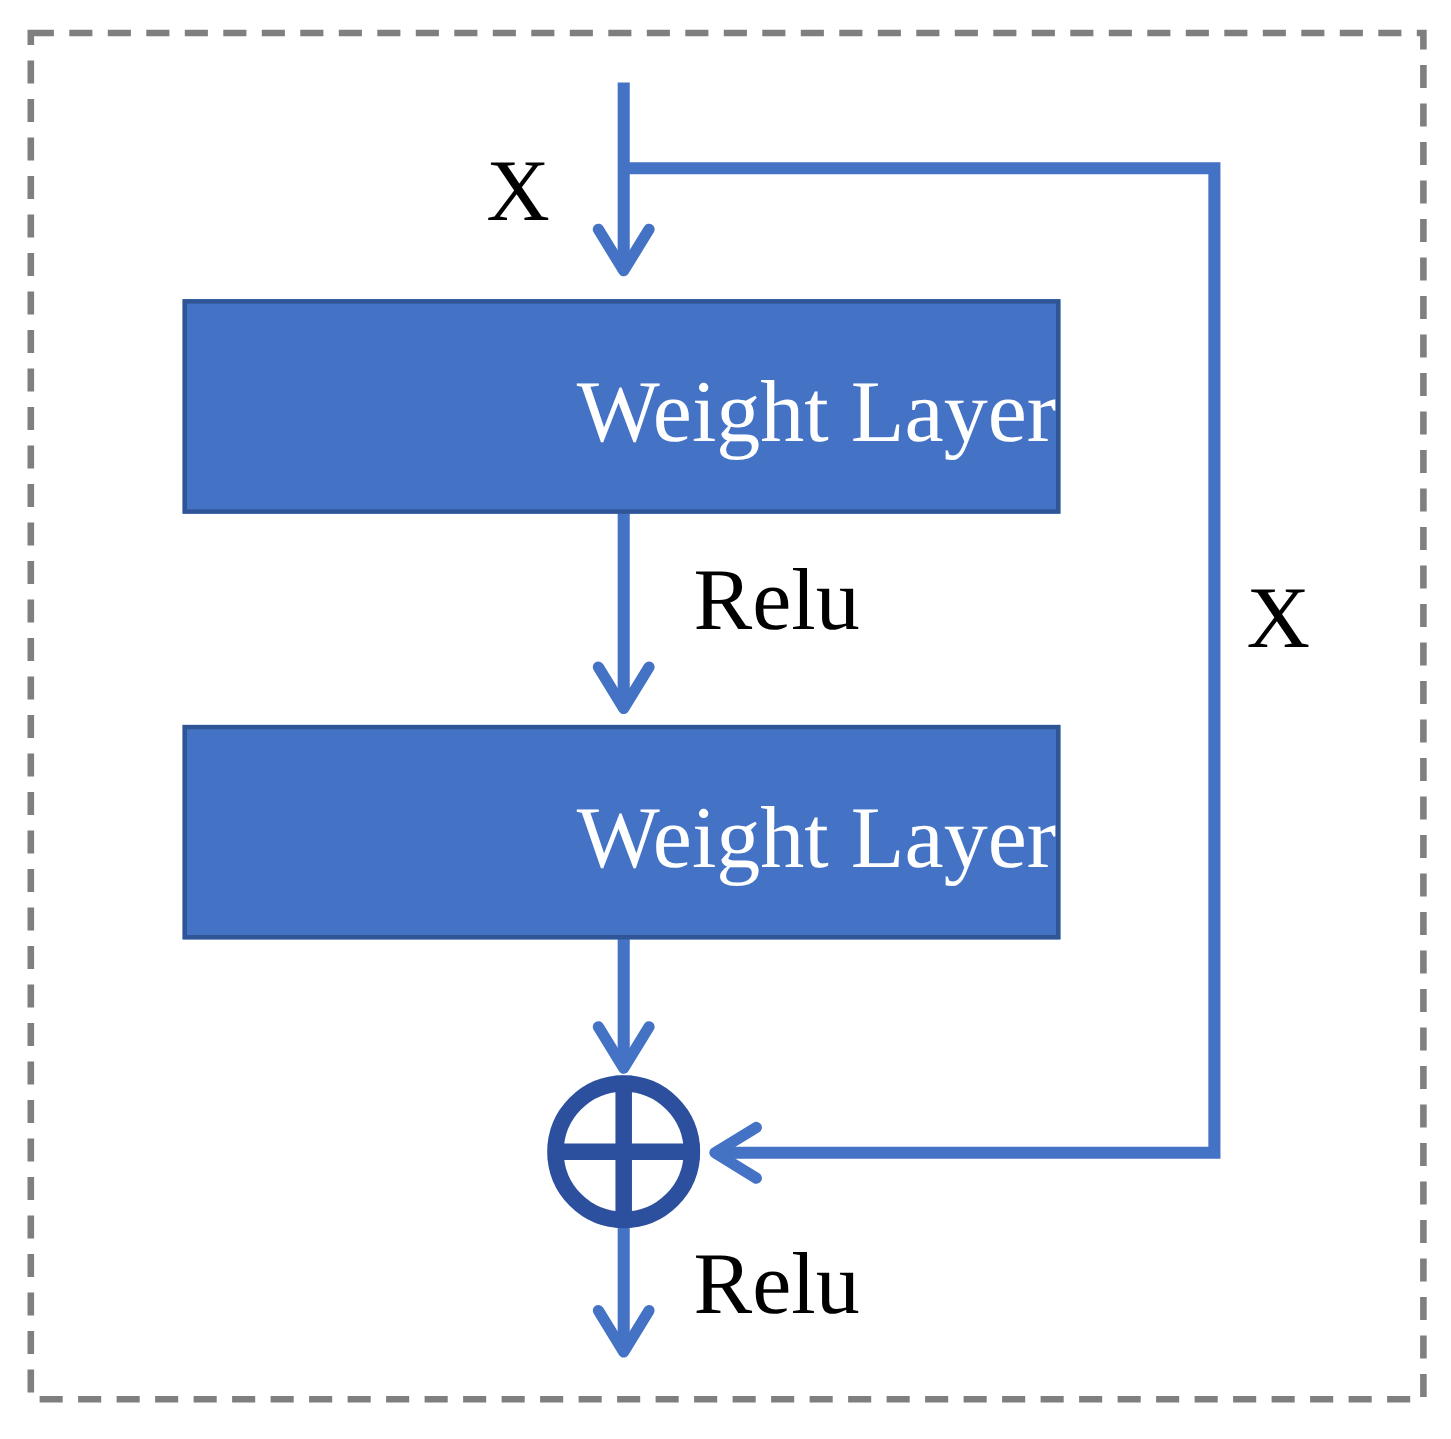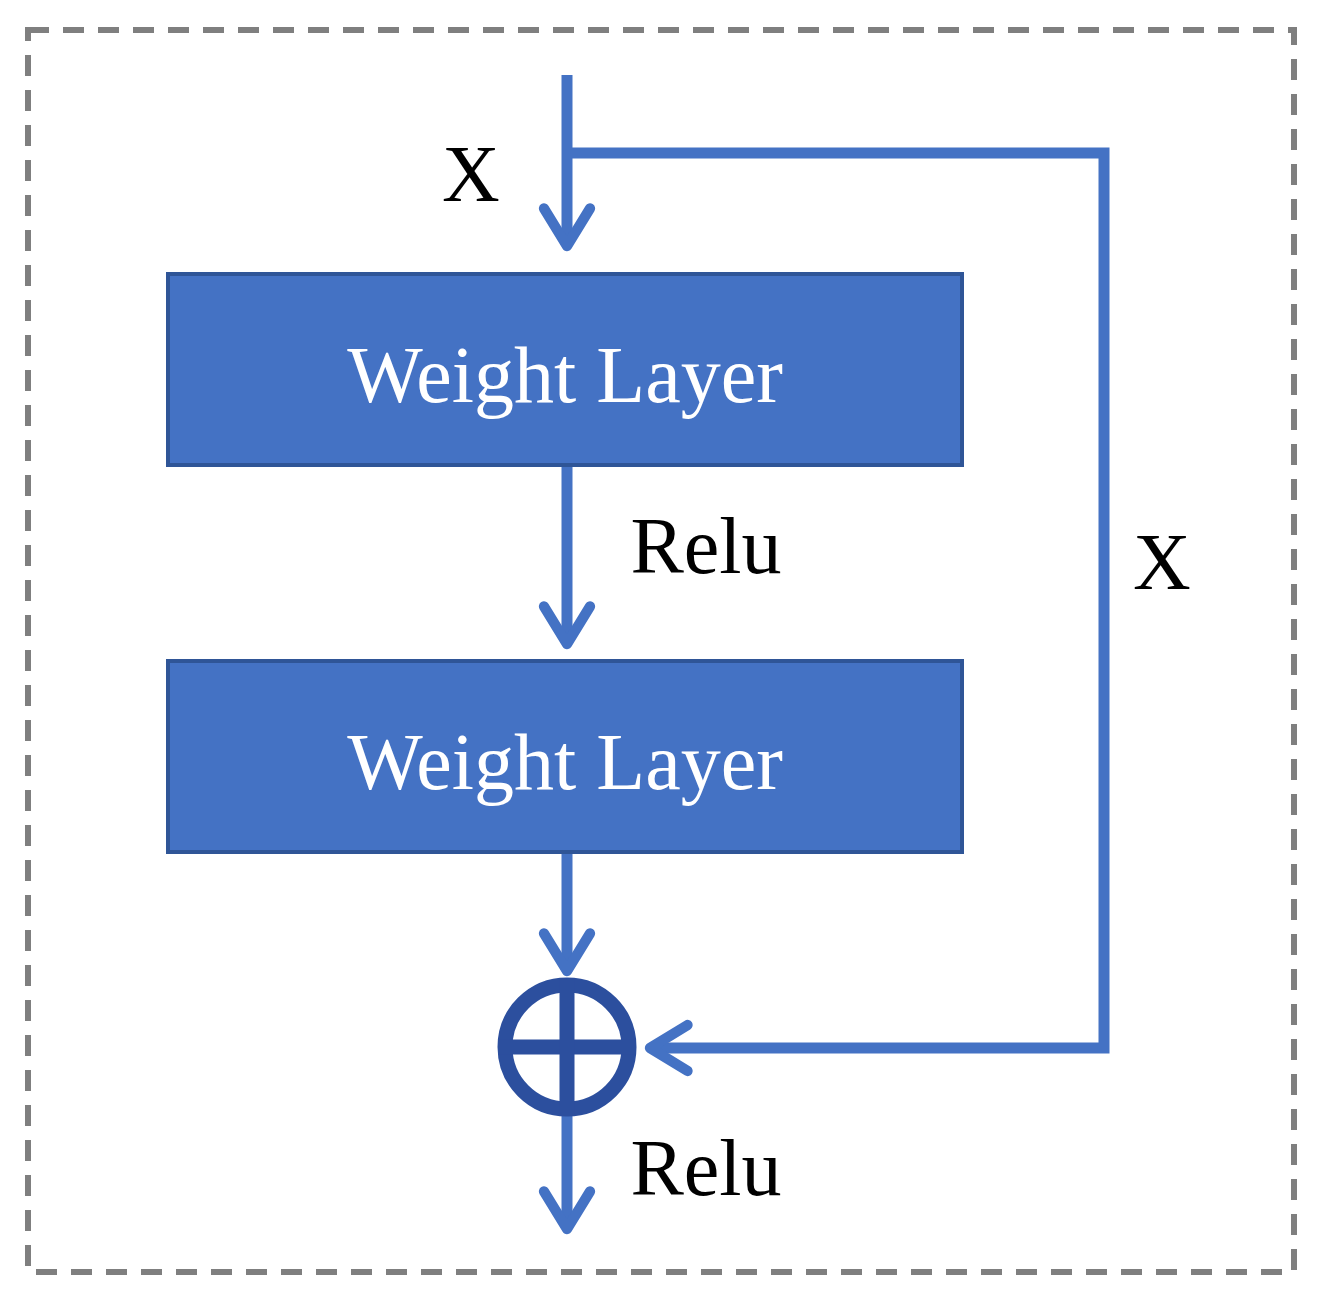--- a/index.html
+++ b/index.html
@@ -57,21 +57,21 @@
   .wbox {
     position: absolute;
     left: 166px;
     width: 798px;
     height: 195px;
     background: var(--box-fill, #4472C4);
     border: 4px solid var(--box-border, #2F5597);
     box-sizing: border-box;
     display: flex;
     align-items: center;
-    justify-content: center;
+    justify-content: flex-end;
   }
   .wbox.first  { top: 272px; }
   .wbox.second { top: 659px; }
   .wbox span {
     color: var(--box-text, #FFFFFF);
     font-size: 80px;
     line-height: 1;
     white-space: nowrap;
     padding-top: 10px;
   }

